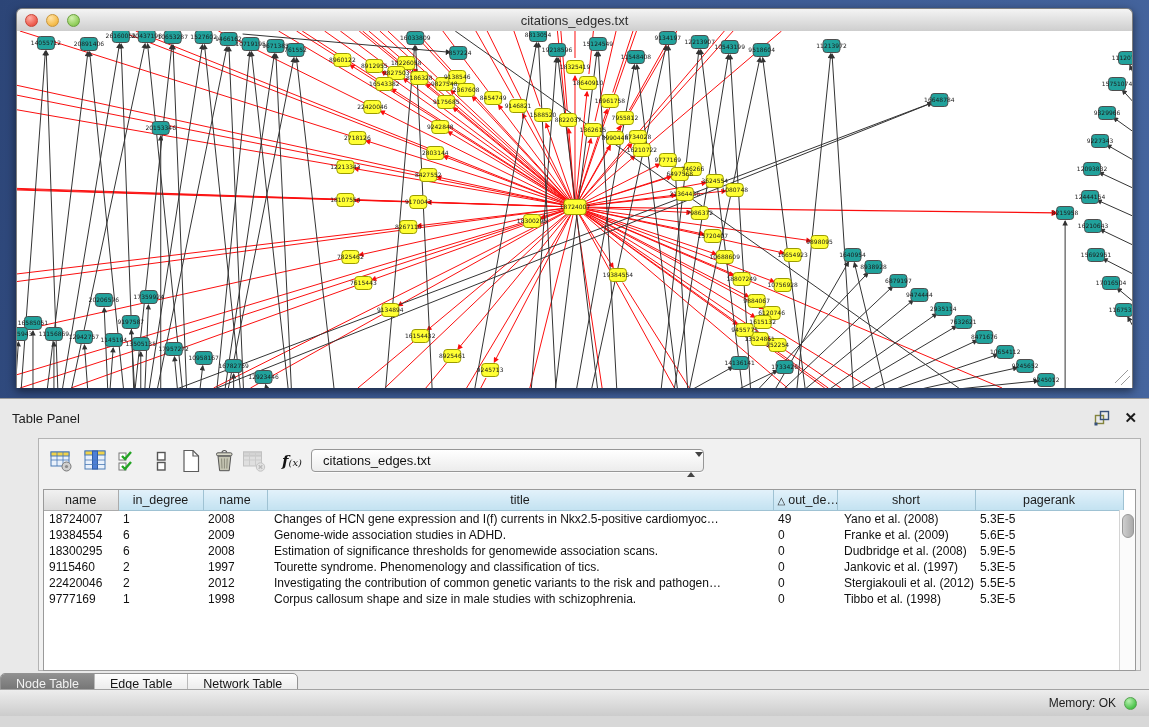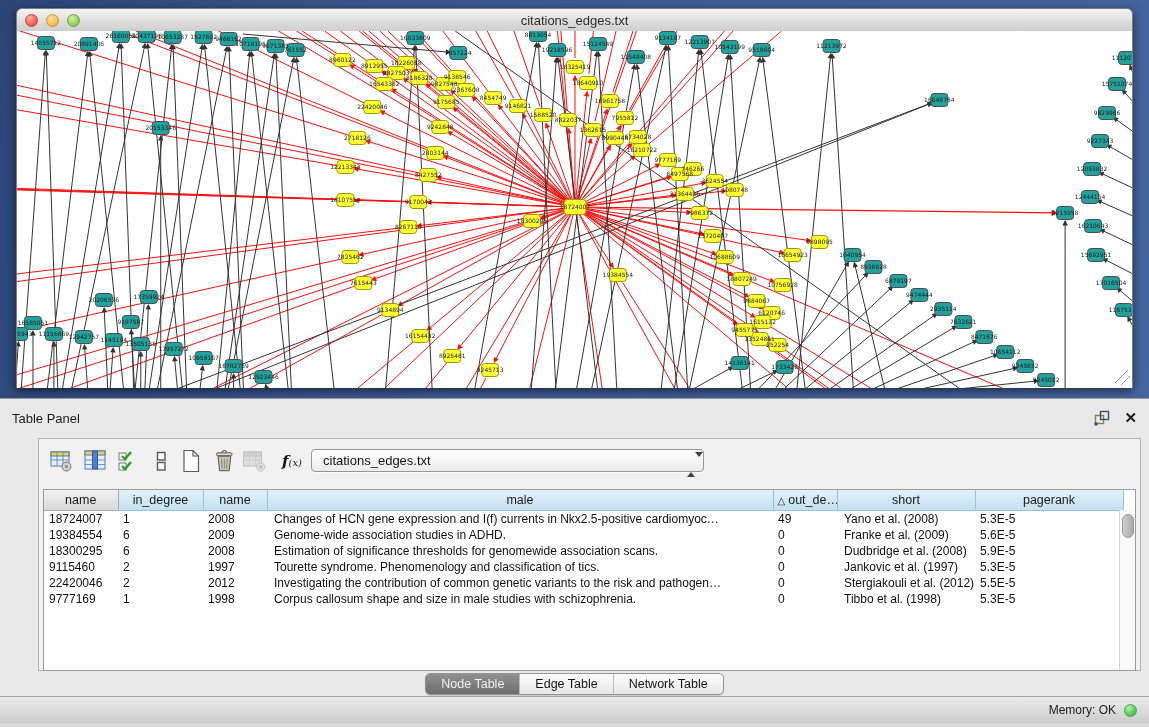--- a/index.html
+++ b/index.html
@@ -52,28 +52,28 @@
   table.data th.gray{background:linear-gradient(#f1f1f1,#dadada);border-right:1px solid #ababab;border-bottom:1px solid #ababab;}
   table.data th.filler{background:#ffffff;border:none;}
   table.data td{height:16px;line-height:16px;font-size:12px;color:#101010;padding:0 4px 0 5px;
     white-space:nowrap;overflow:hidden;box-sizing:border-box;}
   table.data td.pad{padding-left:7px;}
   .sort-tri{font-size:10px;margin-right:3px;color:#222;}
   .vscroll{position:absolute;right:0;top:20px;bottom:0;width:15px;background:#fbfbfb;border-left:1px solid #d4d4d4;}
   .vthumb{position:absolute;left:2px;top:4px;width:10px;height:22px;border-radius:6px;
     background:linear-gradient(90deg,#cfcfcf,#a9a9a9);border:1px solid #979797;}
 
-  .tabbar{position:absolute;left:0;right:0;top:274px;height:24px;display:flex;justify-content:center;}
+  .tabbar{position:absolute;left:0;right:0;top:274px;height:24px;display:flex;justify-content:flex-start;}
   .seg{display:flex;height:20px;border:1px solid #939393;border-radius:5px;overflow:hidden;
     background:linear-gradient(#fdfdfd,#e7e7e7);box-shadow:0 1px 1px rgba(0,0,0,.12);}
   .seg-item{padding:0 15px;font-size:12.5px;line-height:20px;color:#141414;border-left:1px solid #b9b9b9;cursor:pointer;}
   .seg-item:first-child{border-left:none;}
   .seg-item.selected{background:linear-gradient(#909090,#6e6e6e);color:#f2f2f2;border-left:none;}
 
-  .statusbar{position:absolute;left:0;bottom:4px;width:1149px;height:27px;box-sizing:border-box;
+  .statusbar{position:absolute;left:0;bottom:11px;width:1149px;height:27px;box-sizing:border-box;
     background:linear-gradient(#ededed,#cccccc);border-top:1px solid #a3a3a3;
     display:flex;align-items:center;justify-content:flex-end;padding-right:12px;font-size:12px;color:#1d1d1d;}
   .mem-dot{width:13px;height:13px;border-radius:50%;margin-left:8px;box-sizing:border-box;
     background:radial-gradient(circle at 35% 28%,#b8f0b0,#4cc44c 70%,#37a837);border:1px solid #55a14f;}
 </style>
 </head>
 <body>
 
 <div class="screen">
 
@@ -640,21 +640,21 @@
               <col style="width: 64px;">
               <col style="width: 138px;">
               <col style="width: 148px;">
               <col>
             </colgroup>
             <thead>
               <tr>
                 <th class="gray">name</th>
                 <th>in_degree</th>
                 <th>name</th>
-                <th>male</th>
+                <th>title</th>
                 <th style="text-align: left;"><span class="sort-tri">△</span>out_de…</th>
                 <th>short</th>
                 <th>pagerank</th>
                 <th class="filler"></th>
               </tr>
             </thead>
             <tbody>
               <tr>
                 <td>18724007</td>
                 <td>1</td>

